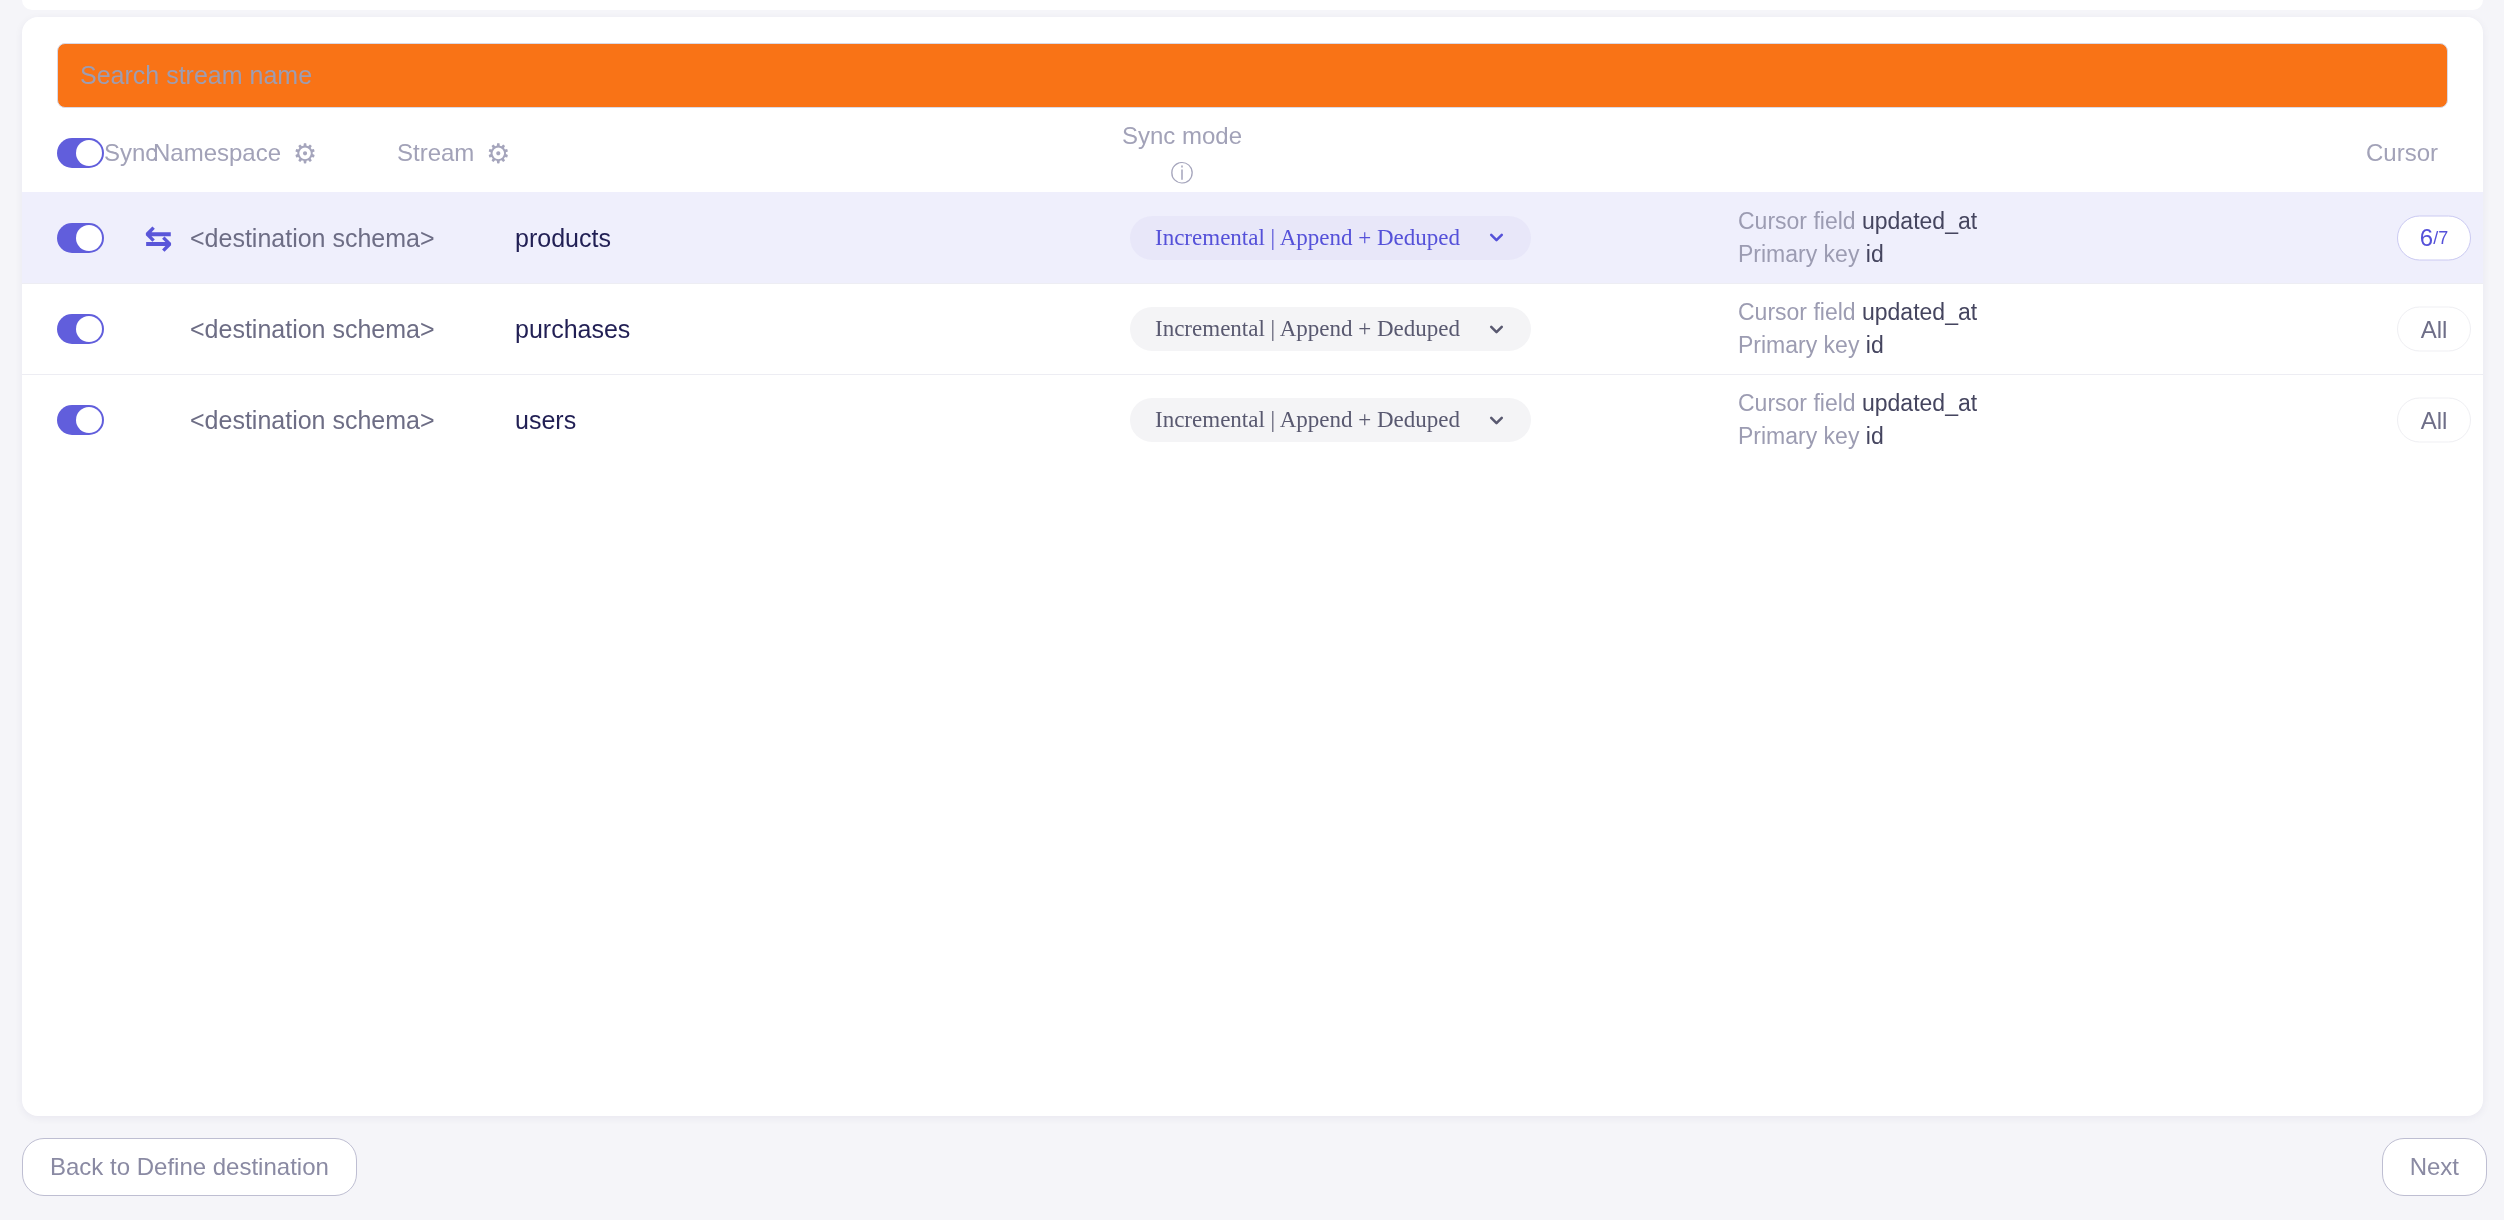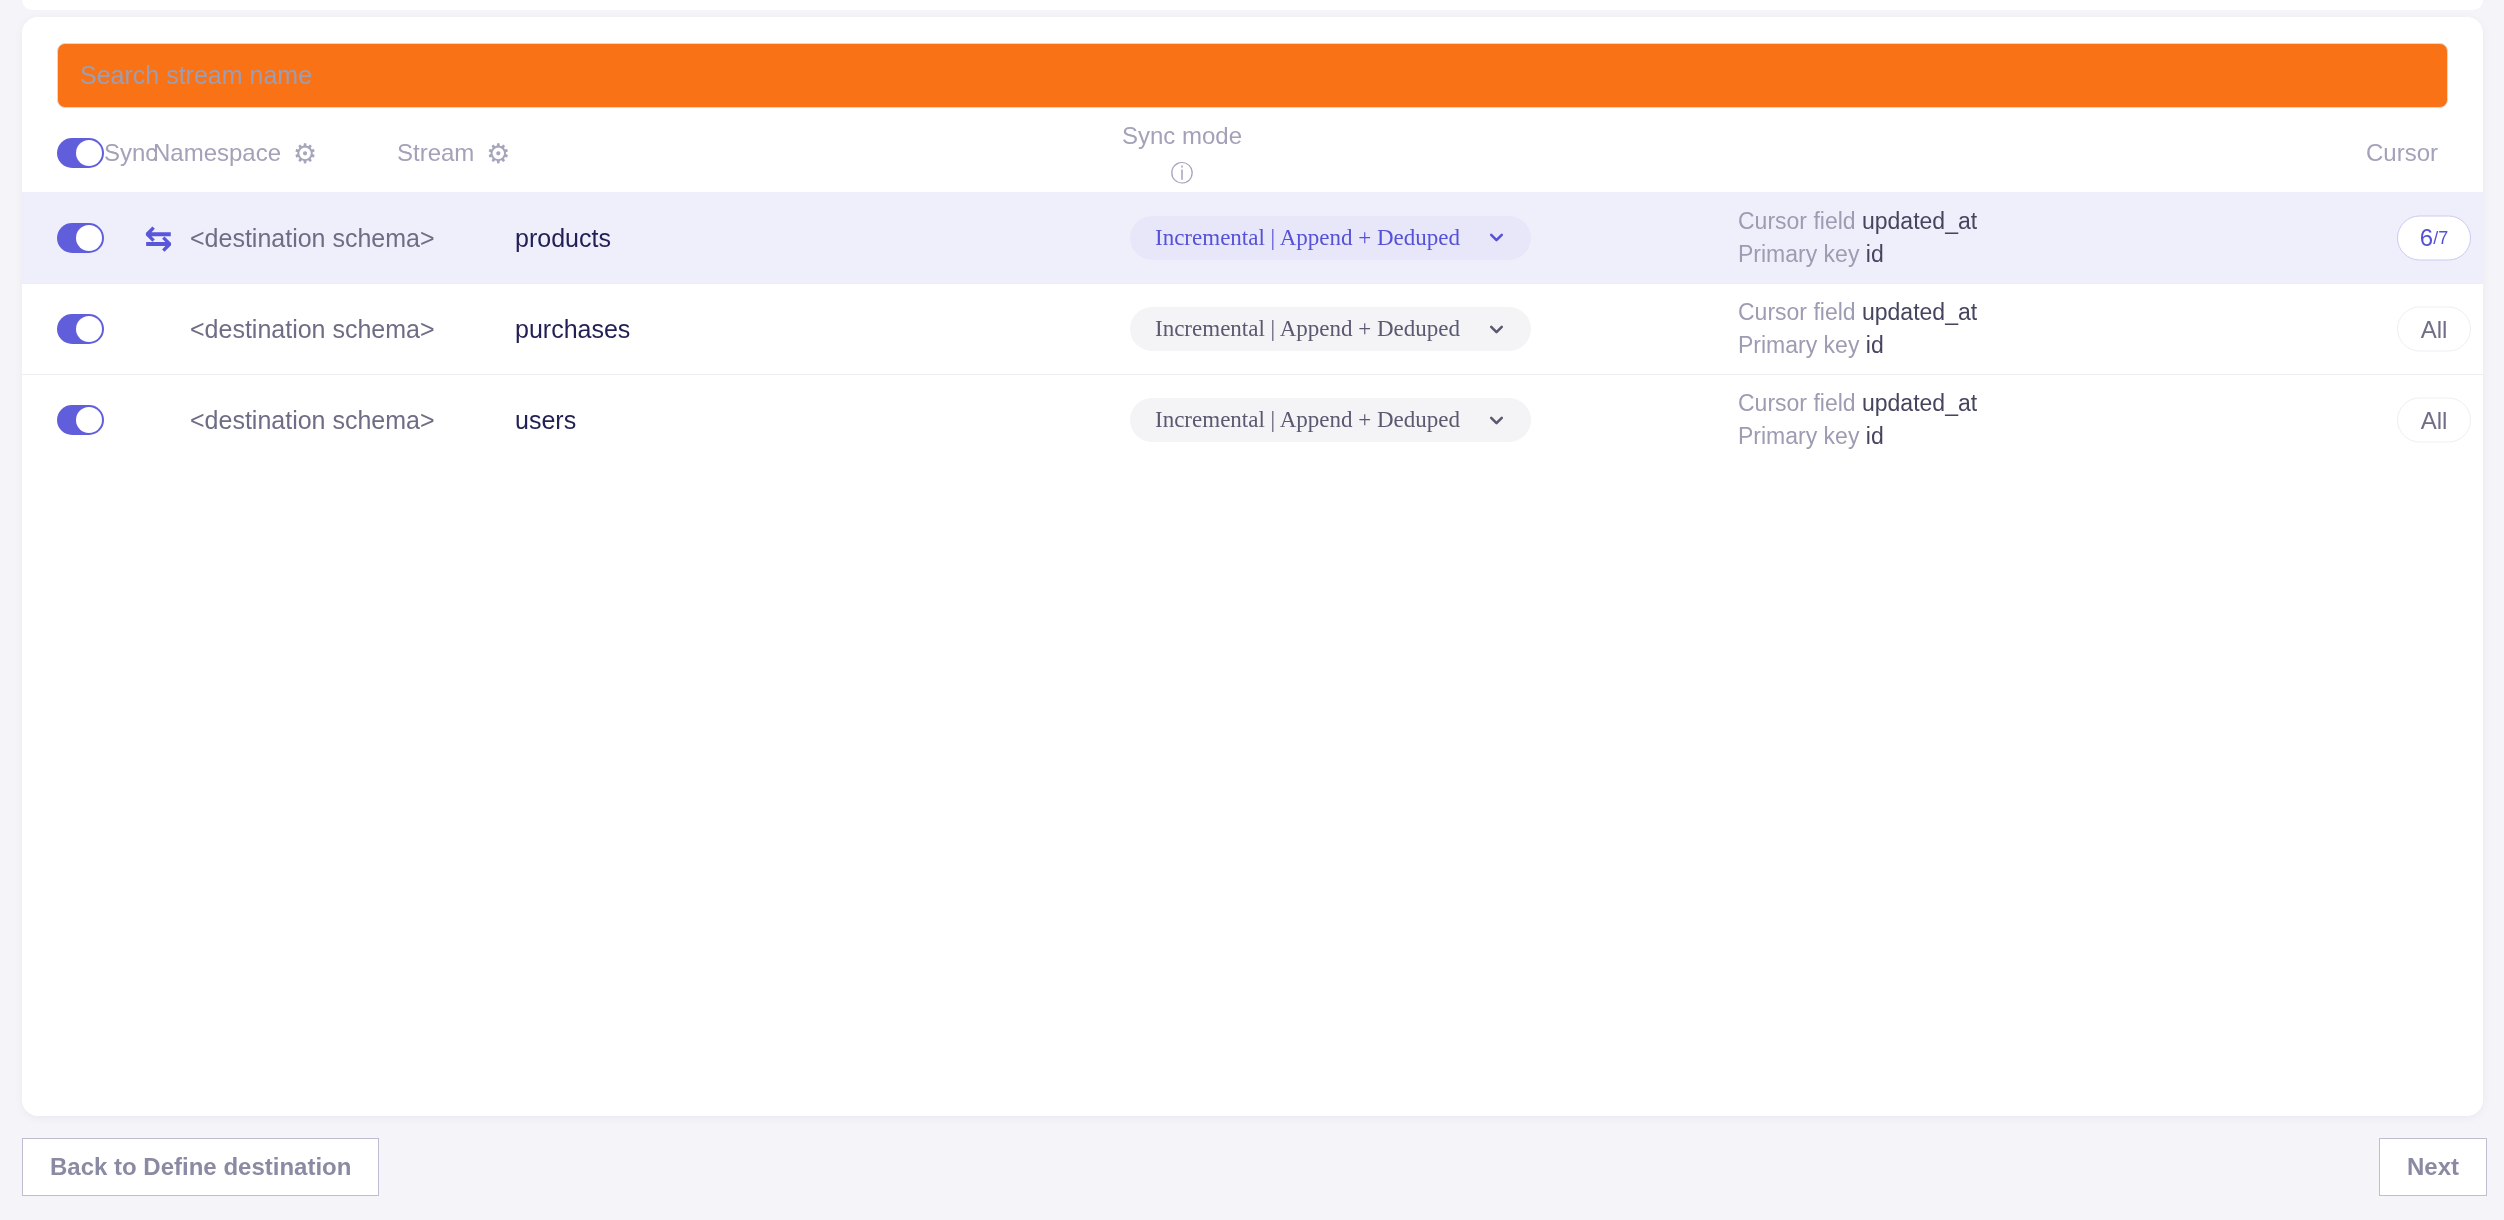--- a/index.html
+++ b/index.html
@@ -113,22 +113,22 @@
     min-width:74px; height:45px; padding:0 16px; border-radius:23px;
     background:#ffffff; font-size:24px; cursor:pointer;
   }
   .badge-count { border:1.5px solid #cbcaf2; color:#5551d9; }
   .badge-count .frac { font-size:18px; }
   .badge-all { border:1.5px solid #efeff3; color:#6e6e88; }
 
   
   .footer-btn {
     position:absolute; height:58px; padding:0 27px;
-    background:#ffffff; border:1.5px solid #bebed2; border-radius:0;
-    color:#8a8aa3; font-size:24px; font-weight:bold; cursor:pointer;
+    background:#ffffff; border:1.5px solid #bebed2; border-radius:22px;
+    color:#8a8aa3; font-size:24px; font-weight:normal; cursor:pointer;
     font-family:"Liberation Sans", sans-serif;
   }
   .back-btn { left:22px; top:1138px; }
   .next-btn { right:17px; top:1138px; }
 </style>
 </head>
 <body>
 
 <div class="prev-card-edge"></div>
 

